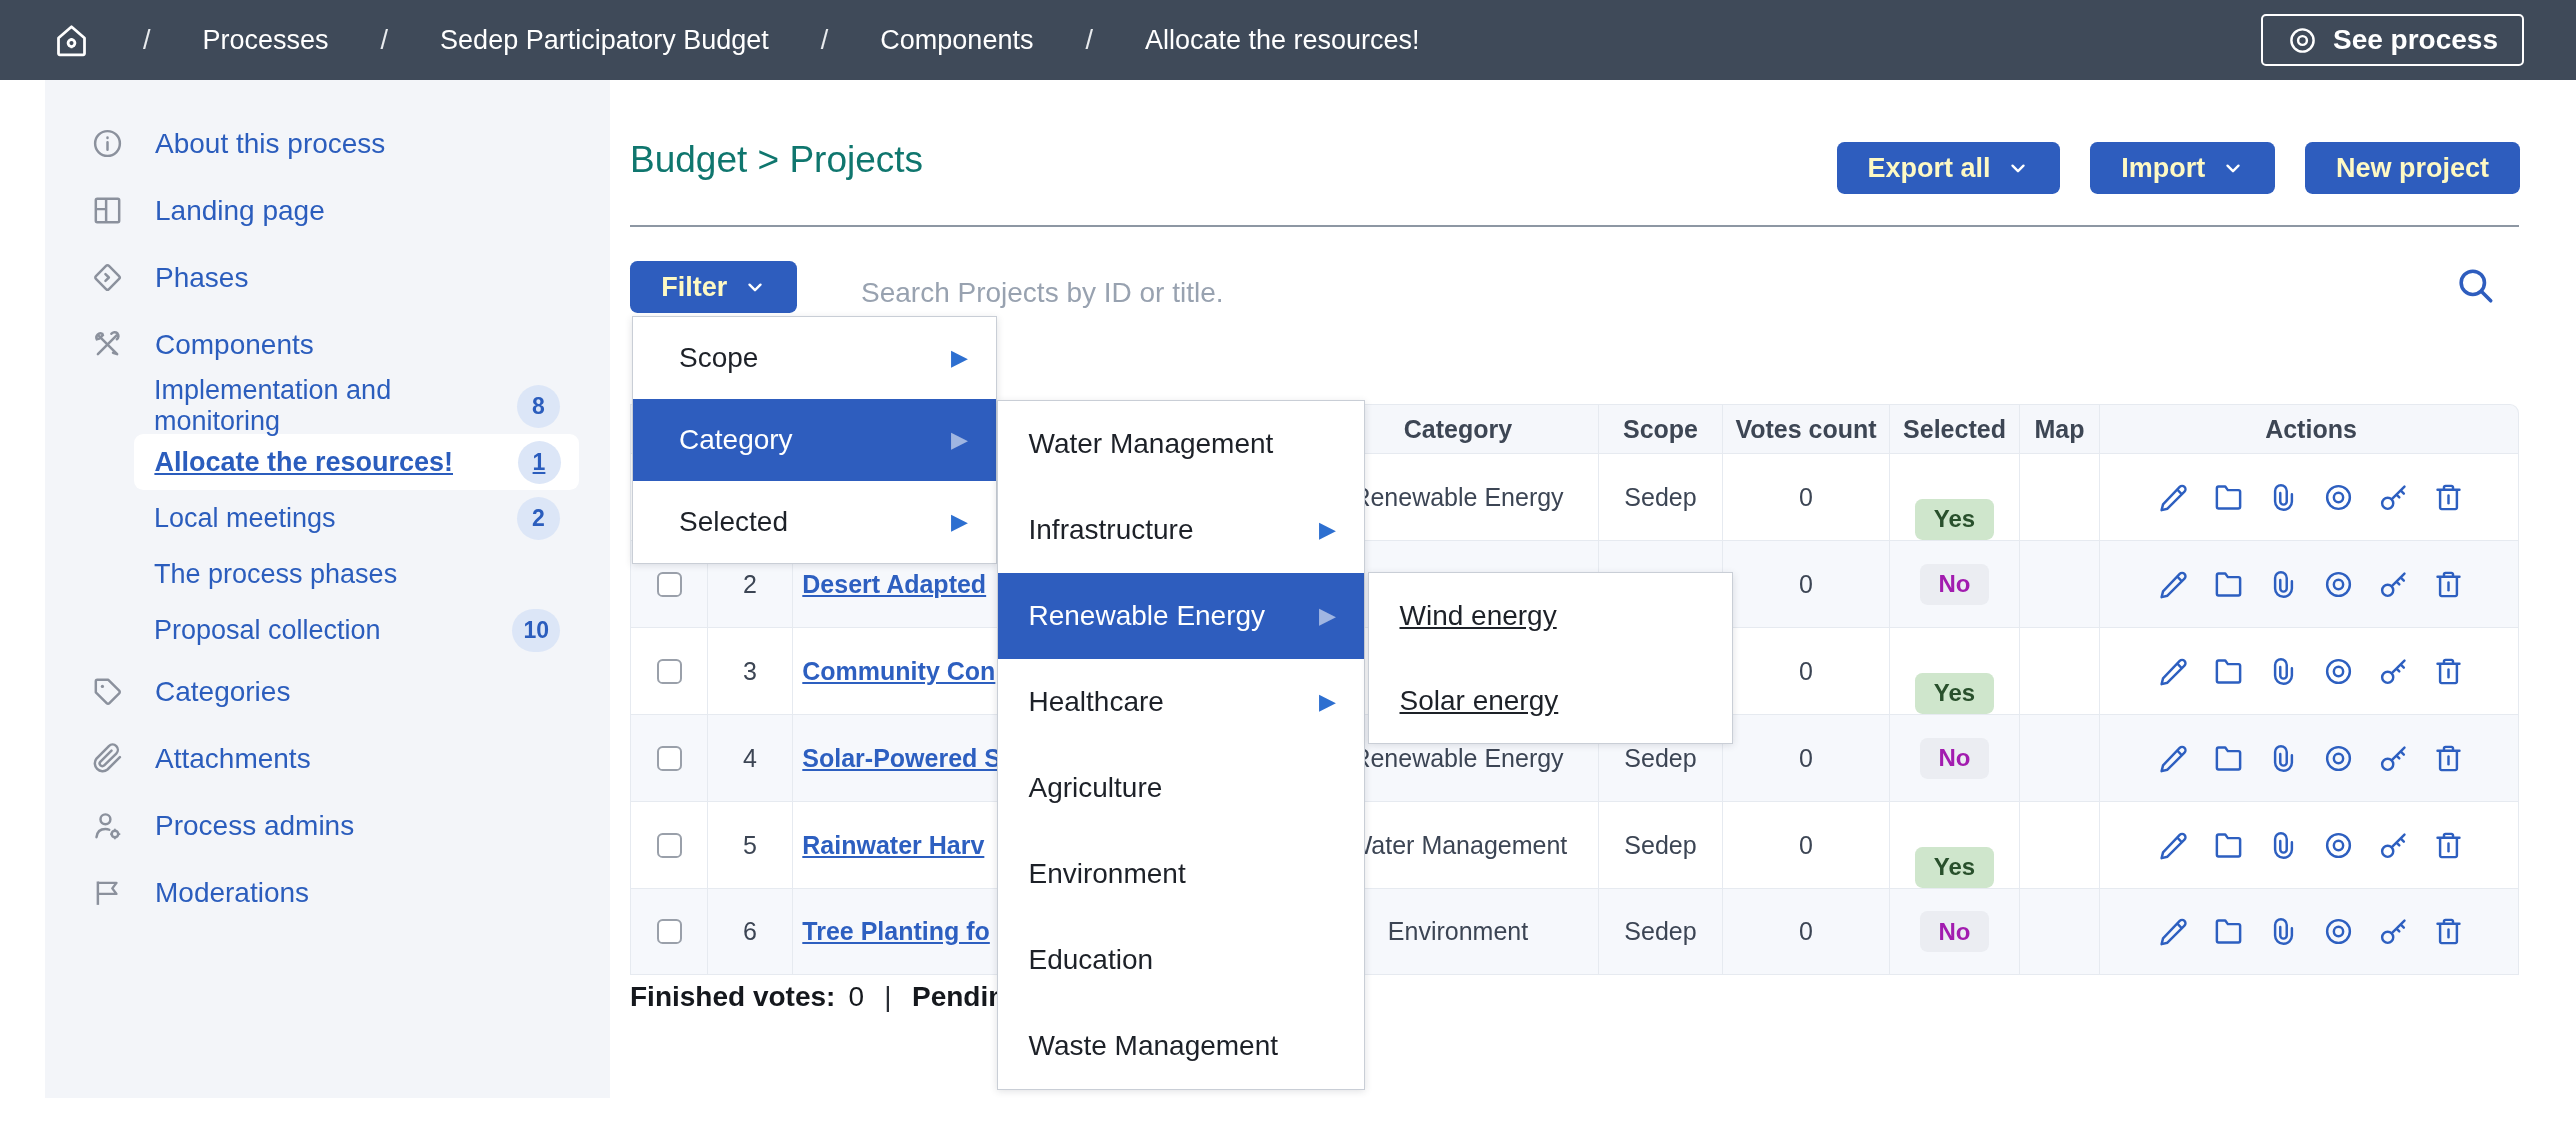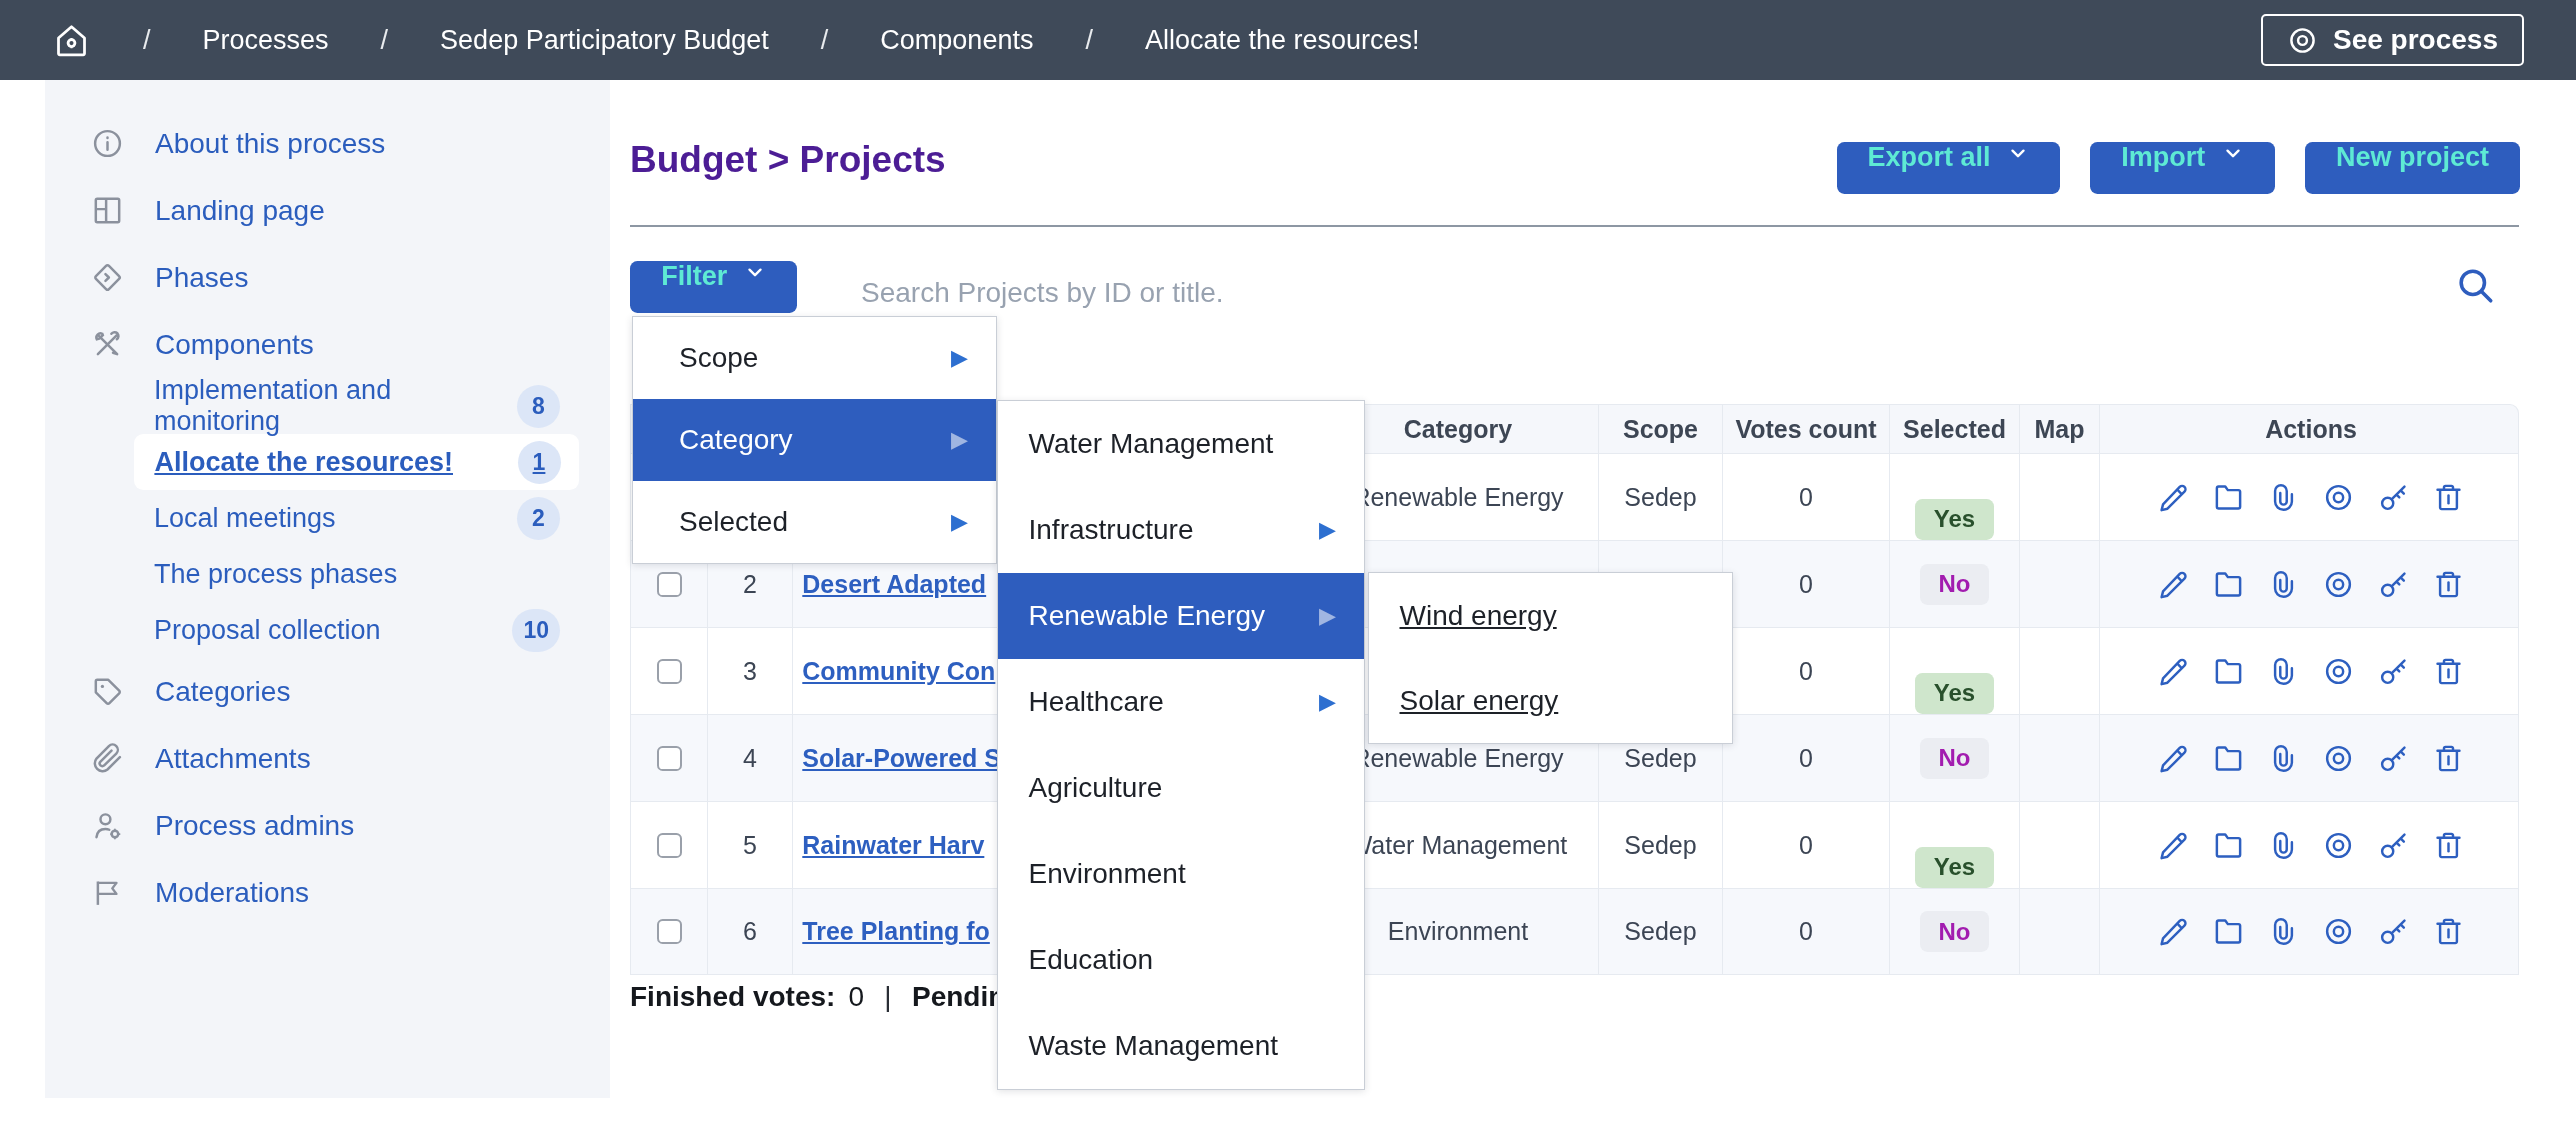--- a/index.html
+++ b/index.html
@@ -29,24 +29,24 @@
   .schild.active { background:#ffffff; border-radius:9.3px; margin:0 31px 0 89px;
     padding:0 18.5px 0 20.4px; height:56px; }
   .schild.active .lbl { font-weight:bold; text-decoration:underline; }
   .sbadge { min-width:43px; height:43px; padding:0 11px; border-radius:22px;
     background:#dce6f7; color:#2b5dbd; font-size:23px; font-weight:bold;
     display:flex; align-items:center; justify-content:center; }
   .schild.active .sbadge { text-decoration:underline; }
 
   
   .page-title { position:absolute; left:630px; top:139px; font-size:37px;
-    font-weight:700; color:#4c1d95; }
+    font-weight:400; color:#0f766e; }
   .hdr-buttons { position:absolute; right:56px; top:142px; display:flex; gap:30px; }
-  .btn { height:52px; background:#2e5dbe; color:#5eead4; font-size:27px; font-weight:bold;
-    border:none; border-radius:7.4px; padding:0 31px; display:flex; 
+  .btn { height:52px; background:#2e5dbe; color:#fef9c3; font-size:27px; font-weight:bold;
+    border:none; border-radius:7.4px; padding:0 31px; display:flex; align-items:center;
     gap:16.7px; cursor:pointer; font-family:inherit; }
   .chev { width:22px; height:22px; }
   .divider { position:absolute; left:630px; top:225px; width:1889px; height:1.9px;
     background:#8d97a3; }
 
   
   .filter-btn { position:absolute; left:630px; top:261px; width:167px; height:52px;
     justify-content:center; }
   .search-input { position:absolute; left:861px; top:269px; width:1554px; height:48px;
     border:none; outline:none; font-size:28px; color:#3c4554; background:transparent;

